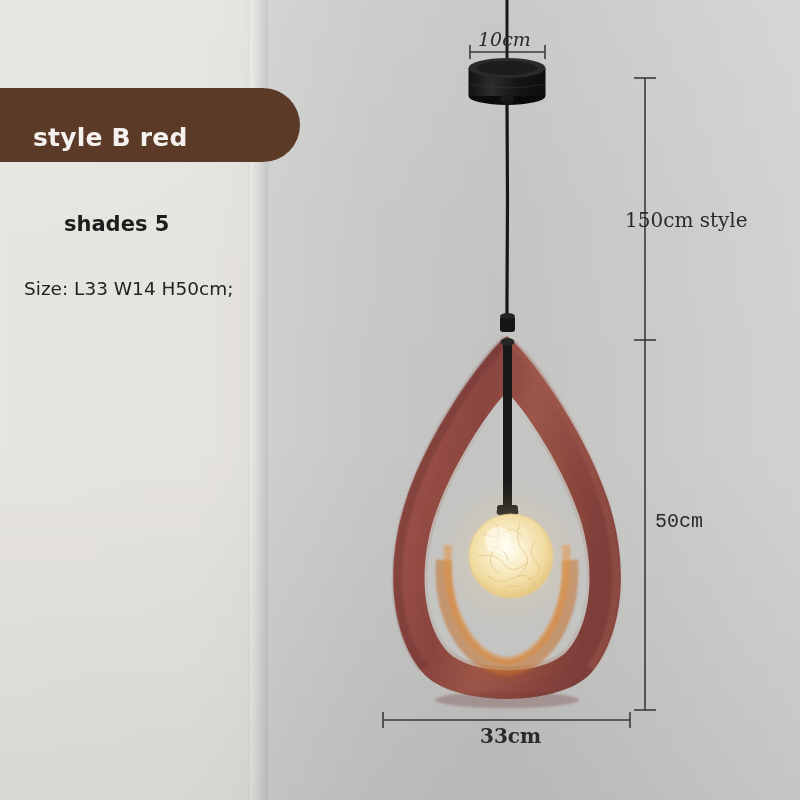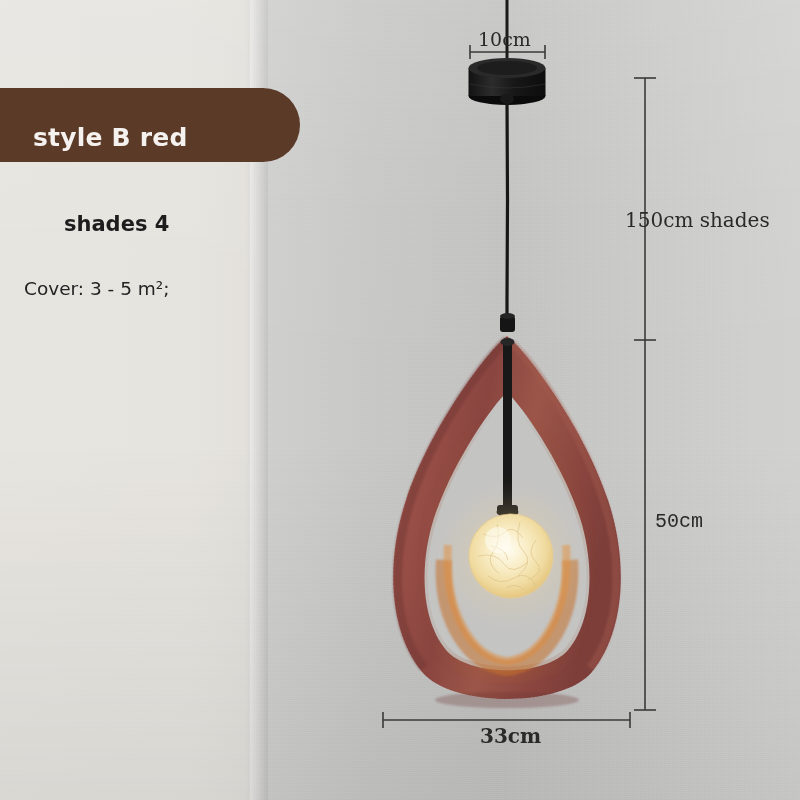--- a/index.html
+++ b/index.html
@@ -102,42 +102,42 @@
   
   .lamp { position: absolute; left: 0; top: 0; width: 800px; height: 800px; }
 
   
   .dim-text {
     position: absolute;
     font-family: "DejaVu Serif", serif;
     color: #2a2a2a;
     white-space: nowrap;
   }
-  .dim-10 { left: 478px; top: 28px; font-size: 19px; }
+  .dim-10 { left: 478px; top: 28px; font-size: 19px; font-style: italic; }
   .dim-150 { left: 625px; top: 208px; font-size: 20px; }
   .dim-50 { left: 655px; top: 510px; font-size: 20px; font-family: Liberation Mono, monospace; }
   .dim-33 { left: 480px; top: 724px; font-size: 20px; font-weight: bold; }
 </style>
 </head>
 <body>
 
 <div id="scene">
 
   <div class="bg-base"></div>
   <div class="bg-wallseam"></div>
   <div class="bg-vert"></div>
   <div class="bg-noise"></div>
 
   <div class="banner">
     <span class="banner-label">style B red</span>
   </div>
 
-  <div class="spec-heading">shades 4</div>
+  <div class="spec-heading">shades 5</div>
   <div class="spec-list">
-    <div class="spec-line">Cover: 3 - 5 m²;</div>
+    <div class="spec-line">Size: L33 W14 H50cm;</div>
   </div>
 
   <svg class="lamp" viewBox="0 0 800 800">
     <defs>
 
       <linearGradient id="shadeGrad" x1="0" y1="0" x2="1" y2="0.35">
         <stop offset="0%" stop-color="#8b4b46"></stop>
         <stop offset="18%" stop-color="#9b5148"></stop>
         <stop offset="42%" stop-color="#8a4540"></stop>
         <stop offset="62%" stop-color="#9c5649"></stop>
@@ -275,17 +275,17 @@
         <path d="M536 540 q-10 12 0 22 t-8 18"></path>
         <path d="M490 546 q16 2 18 14"></path>
         <path d="M506 588 q10 -6 18 2"></path>
       </g>
       <circle cx="498" cy="540" r="13" fill="#fffdf4" opacity="0.55"></circle>
       <circle cx="511" cy="556" r="42" fill="none" stroke="#e6cd93" stroke-width="1.2" opacity="0.7"></circle>
     </g>
   </svg>
 
   <div class="dim-text dim-10">10cm</div>
-  <div class="dim-text dim-150">150cm shades</div>
+  <div class="dim-text dim-150">150cm style</div>
   <div class="dim-text dim-50">50cm</div>
   <div class="dim-text dim-33">33cm</div>
 
 </div>
 
 </body></html>

